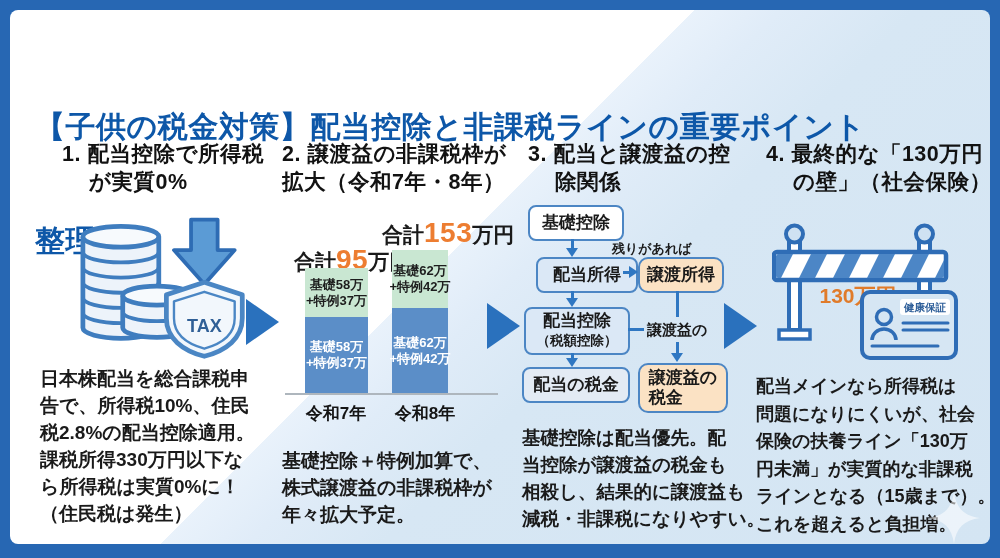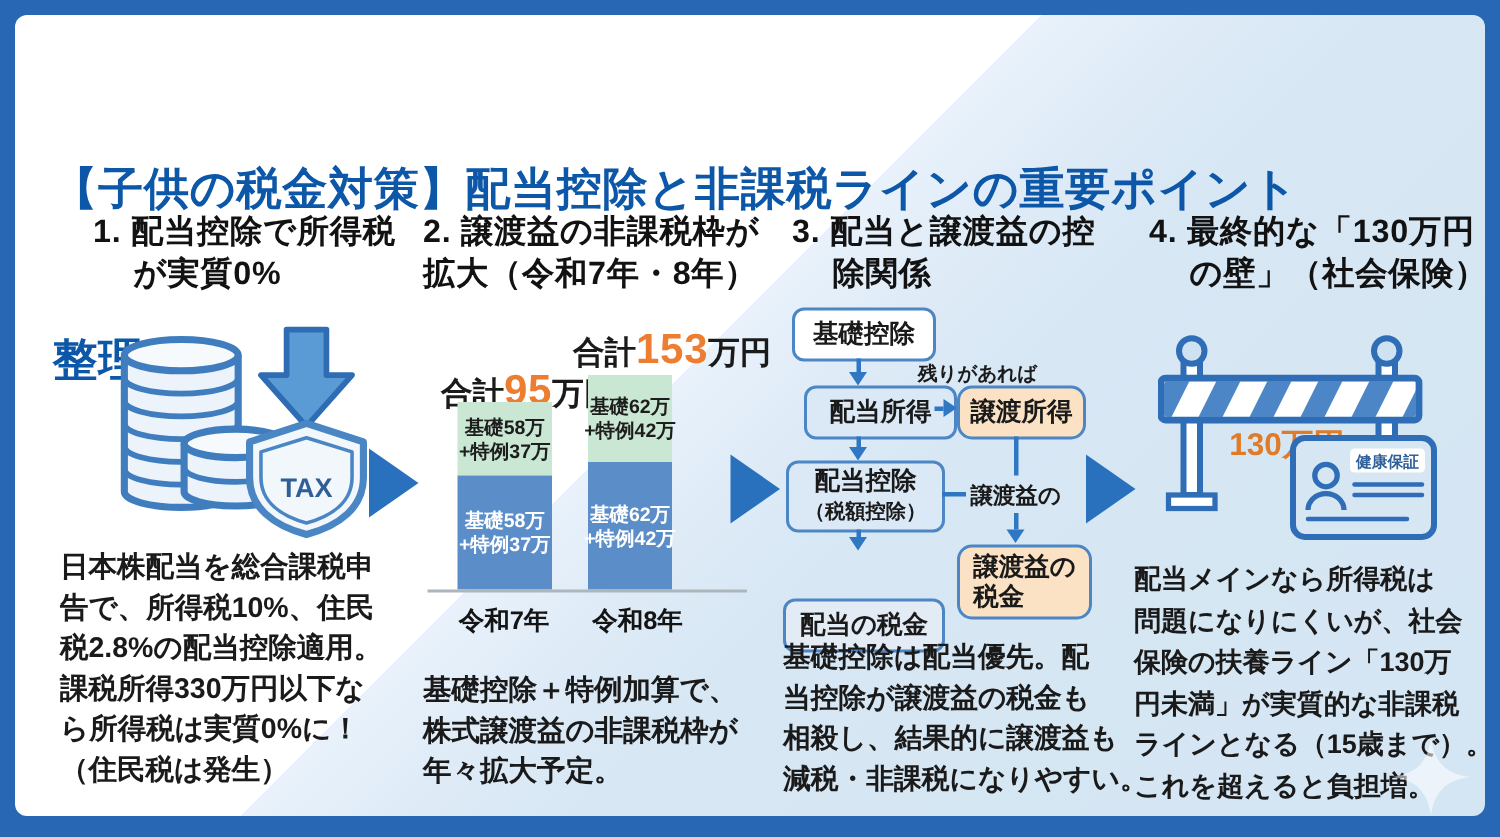--- a/index.html
+++ b/index.html
@@ -25,21 +25,21 @@
   .seg.blue{background:#5b8ec8;color:#ffffff;}
   .bar{position:absolute;}
   .baseline{background:#aeb6bd;height:2px;}
   .year-label{font-size:17px;font-weight:800;color:#141414;text-align:center;}
   
   .fbox{position:absolute;border:2px solid #4c86c4;border-radius:8px;display:flex;flex-direction:column;
         align-items:center;justify-content:center;font-size:17px;font-weight:800;color:#1a1a1a;
         text-align:left;white-space:pre;line-height:20px;}
   .fbox.white{background:#ffffff;}
   .fbox.blue{background:#dbe8f6;}
-  .fbox.gray{background:#e3ebf4;margin-top:32px;}
+  .fbox.gray{background:#e3ebf4;}
   .fbox.peach{background:#fbe2c4;border-radius:10px;}
   .fbox .sub{font-size:13.5px;font-weight:800;font-family:Liberation Serif, serif;}
   .varrow{position:absolute;width:3px;background:#2f77c2;}
   .varrow:after{content:"";position:absolute;bottom:-9px;left:-5px;border:6.5px solid transparent;border-top:9px solid #2f77c2;border-bottom:none;}
   .vline{position:absolute;width:3px;background:#2f77c2;}
   .harrow{position:absolute;height:3px;background:#2f77c2;}
   .harrow:after{content:"";position:absolute;right:-9px;top:-5px;border:6.5px solid transparent;border-left:9px solid #2f77c2;border-right:none;}
   .hline{position:absolute;height:3px;background:#2f77c2;}
   .flow-note{position:absolute;font-size:13px;font-weight:800;color:#1a1a1a;white-space:pre;}
   .flow-note.offset{font-size:15px;}

